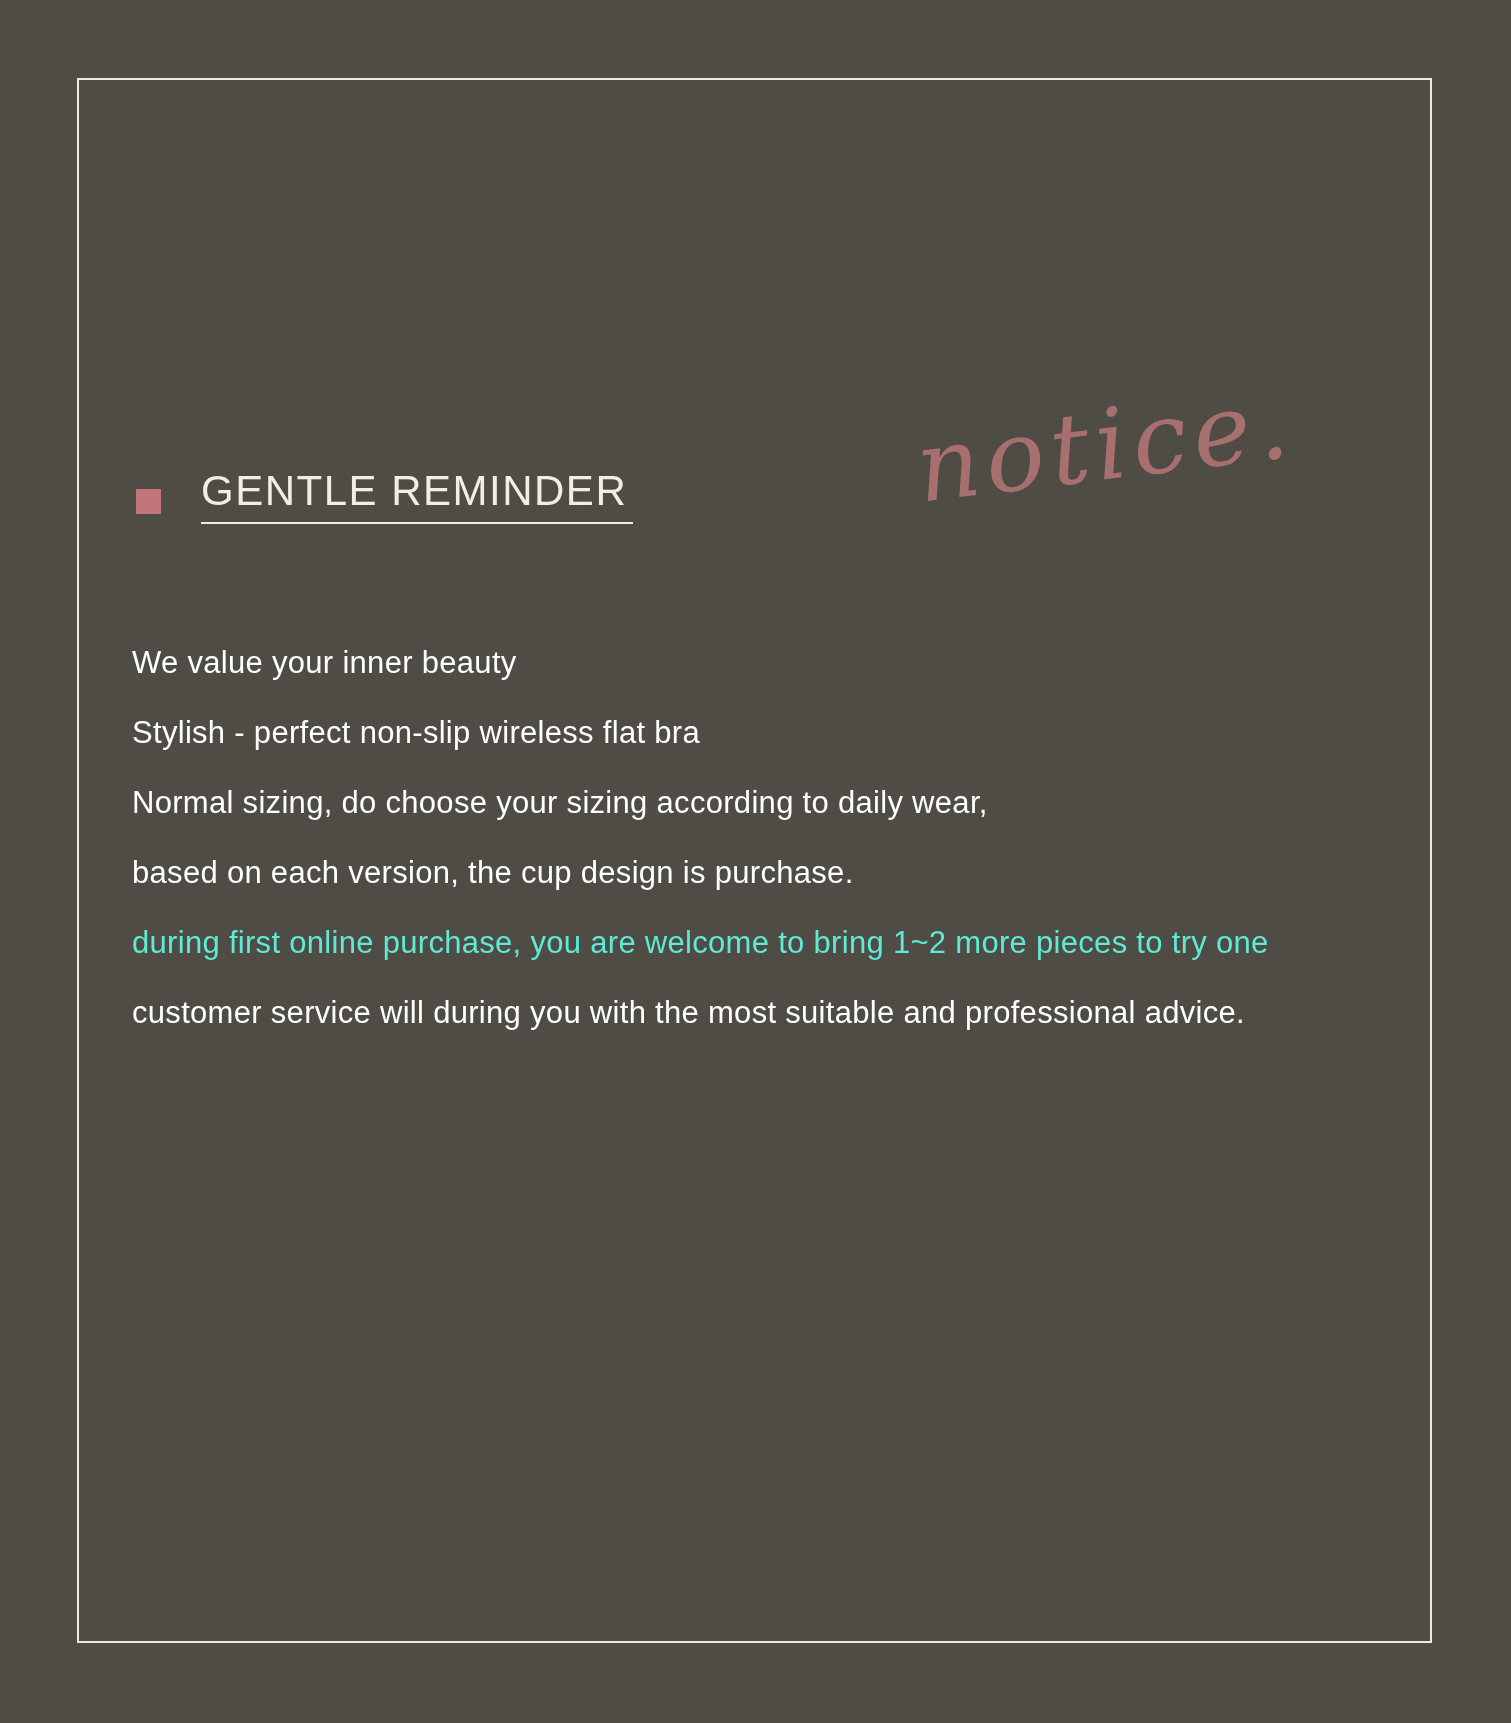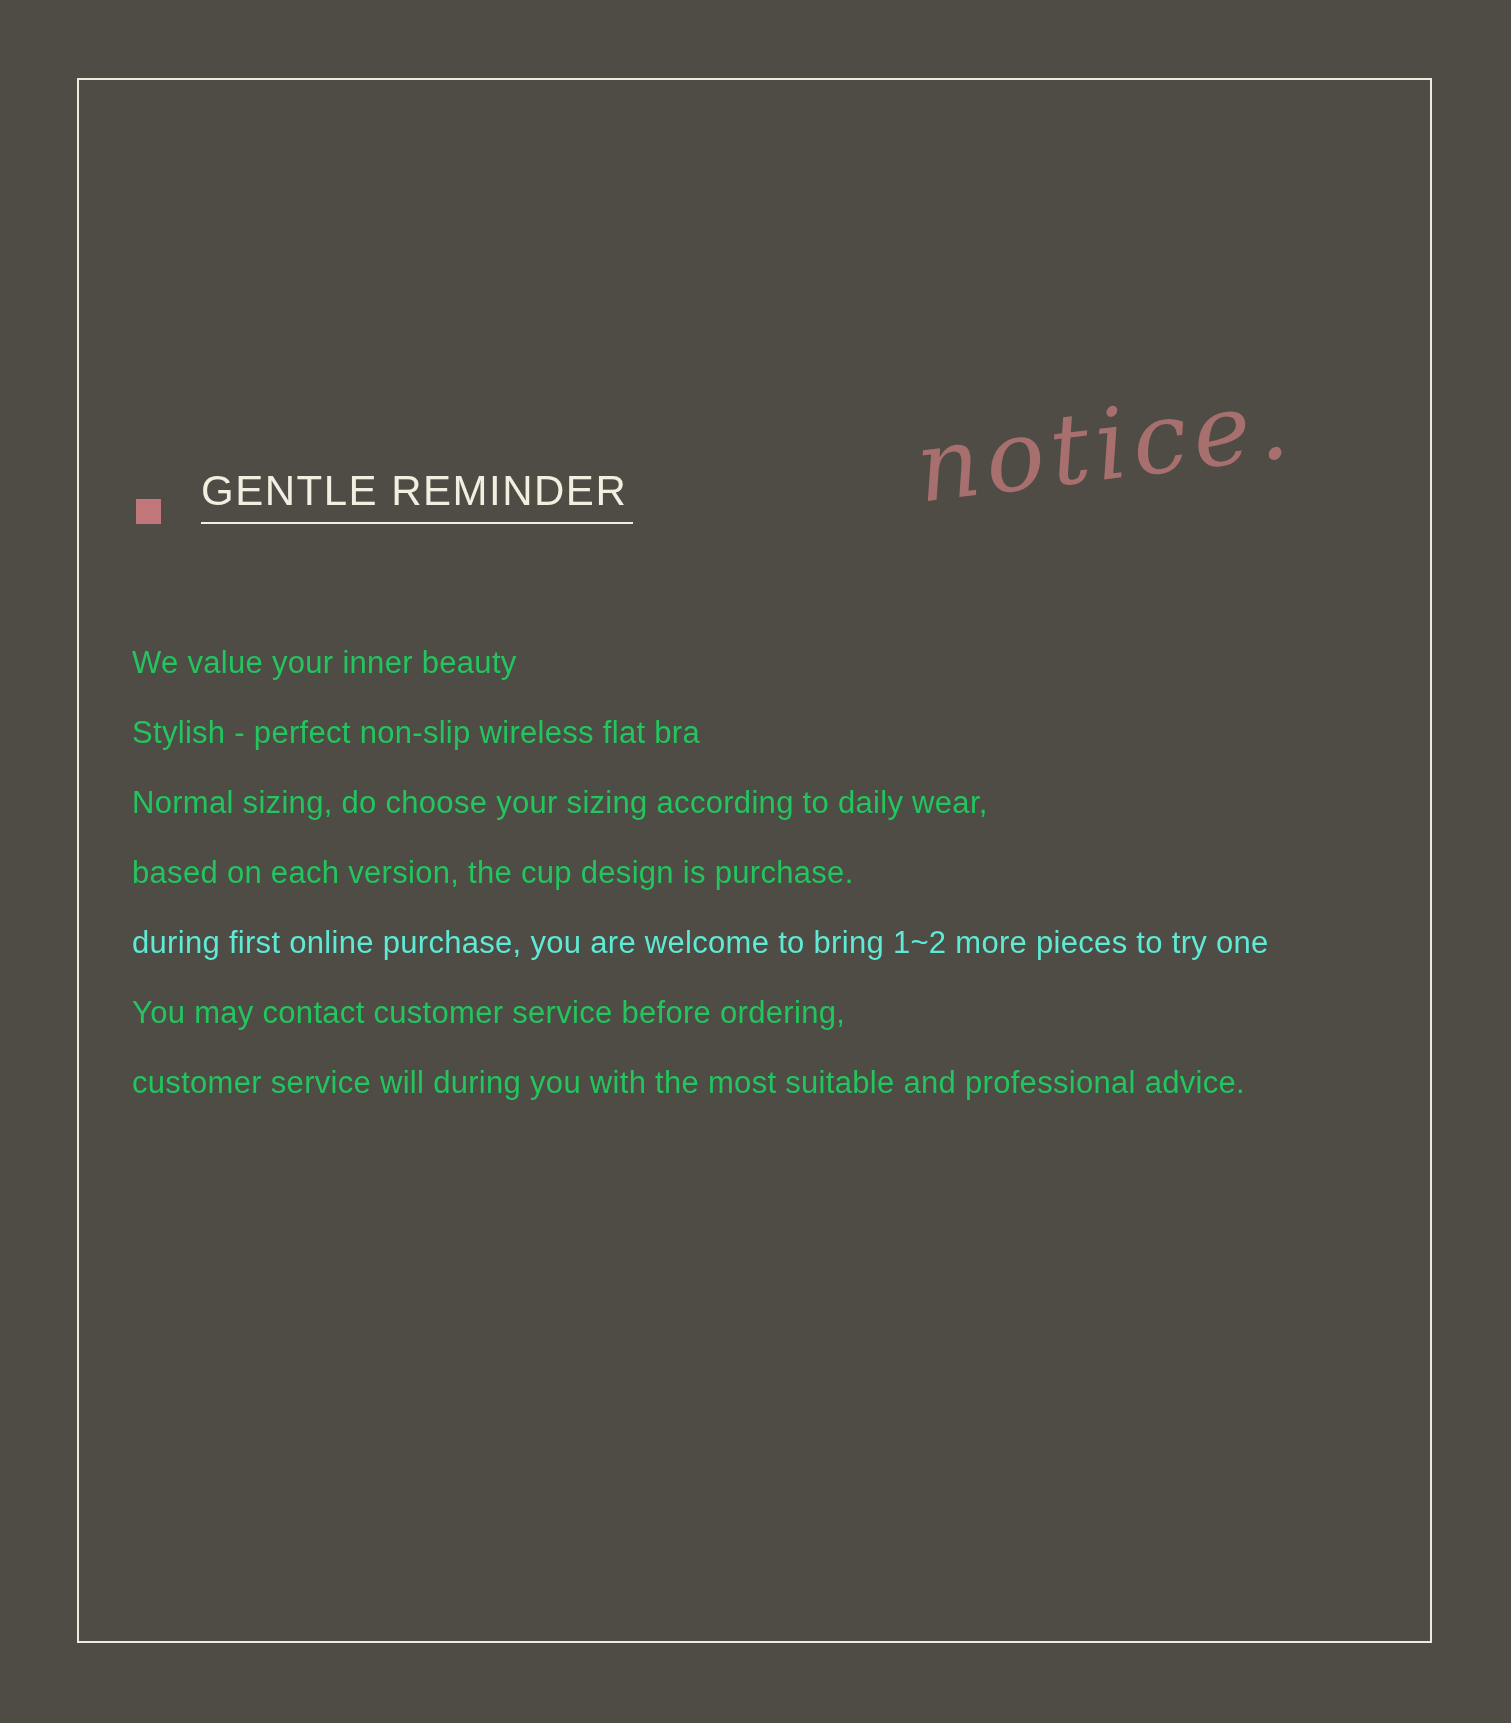--- a/index.html
+++ b/index.html
@@ -21,21 +21,21 @@
     width: 1355px;
     height: 1565px;
     border: 2px solid #efebdc;
     box-sizing: border-box;
   }
   .header {
     position: absolute;
     left: 136px;
     top: 470px;
     display: flex;
-    align-items: flex-end;
+    align-items: center;
   }
   .bullet {
     width: 25px;
     height: 25px;
     background: #c0767b;
     margin-top: 9px;
     flex: 0 0 auto;
   }
   .title {
     margin-left: 40px;
@@ -68,21 +68,21 @@
     left: 132px;
     top: 628px;
     width: 1260px;
   }
   .body-line {
     height: 70px;
     line-height: 70px;
     font-size: 31px;
     font-weight: 300;
     letter-spacing: 0.3px;
-    color: #22c55e;
+    color: #ffffff;
     white-space: nowrap;
   }
   .body-line.highlight {
     color: #5eead4;
   }
 </style>
 </head>
 <body>
 
 <div class="frame"></div>
@@ -93,15 +93,14 @@
 </div>
 
 <div class="script-note">notice.</div>
 
 <div class="body-text">
   <div class="body-line">We value your inner beauty</div>
   <div class="body-line">Stylish - perfect non-slip wireless flat bra</div>
   <div class="body-line">Normal sizing, do choose your sizing according to daily wear,</div>
   <div class="body-line">based on each version, the cup design is purchase.</div>
   <div class="body-line highlight">during first online purchase, you are welcome to bring 1~2 more pieces to try one</div>
-  <div class="body-line">You may contact customer service before ordering,</div>
   <div class="body-line">customer service will during you with the most suitable and professional advice.</div>
 </div>
 
 </body></html>

